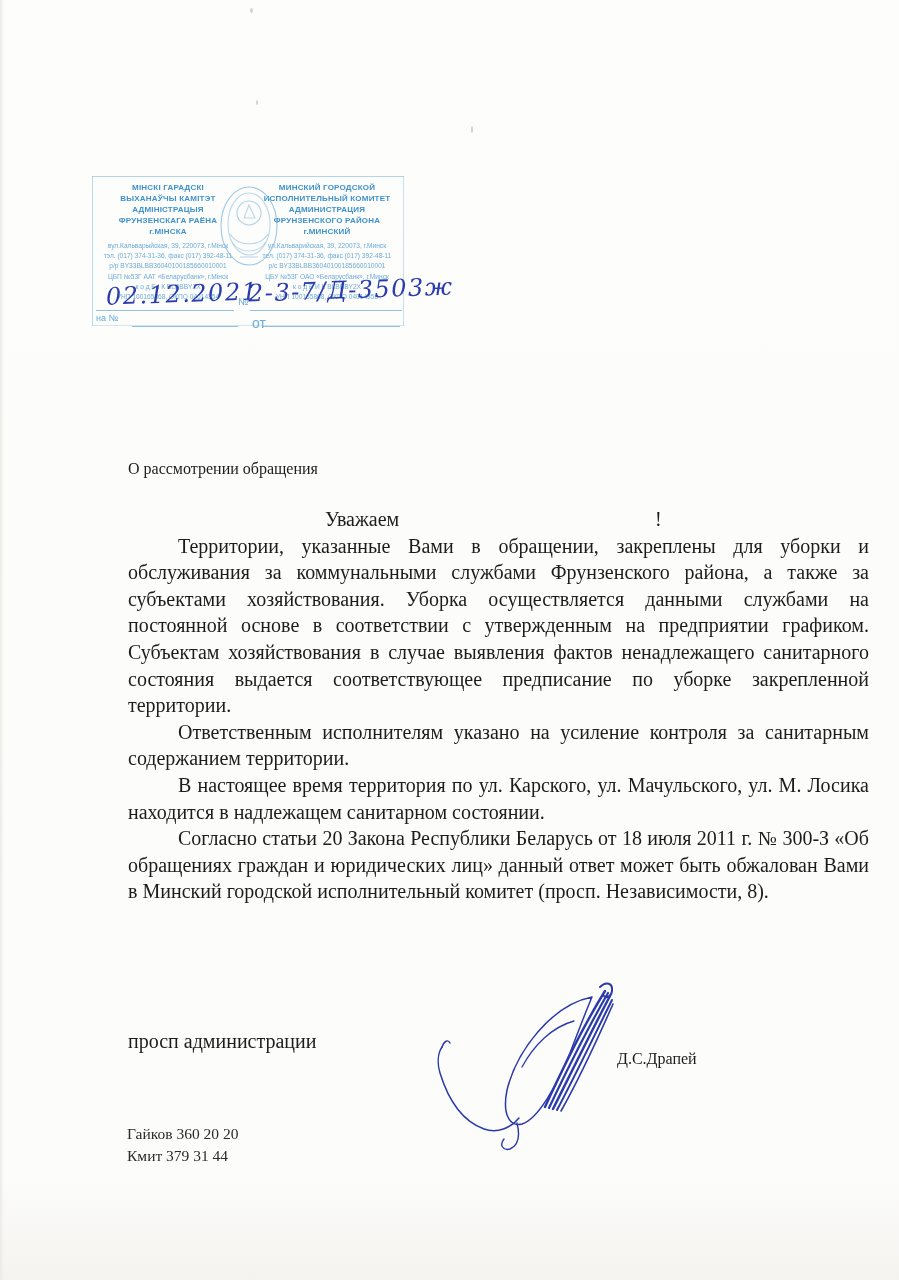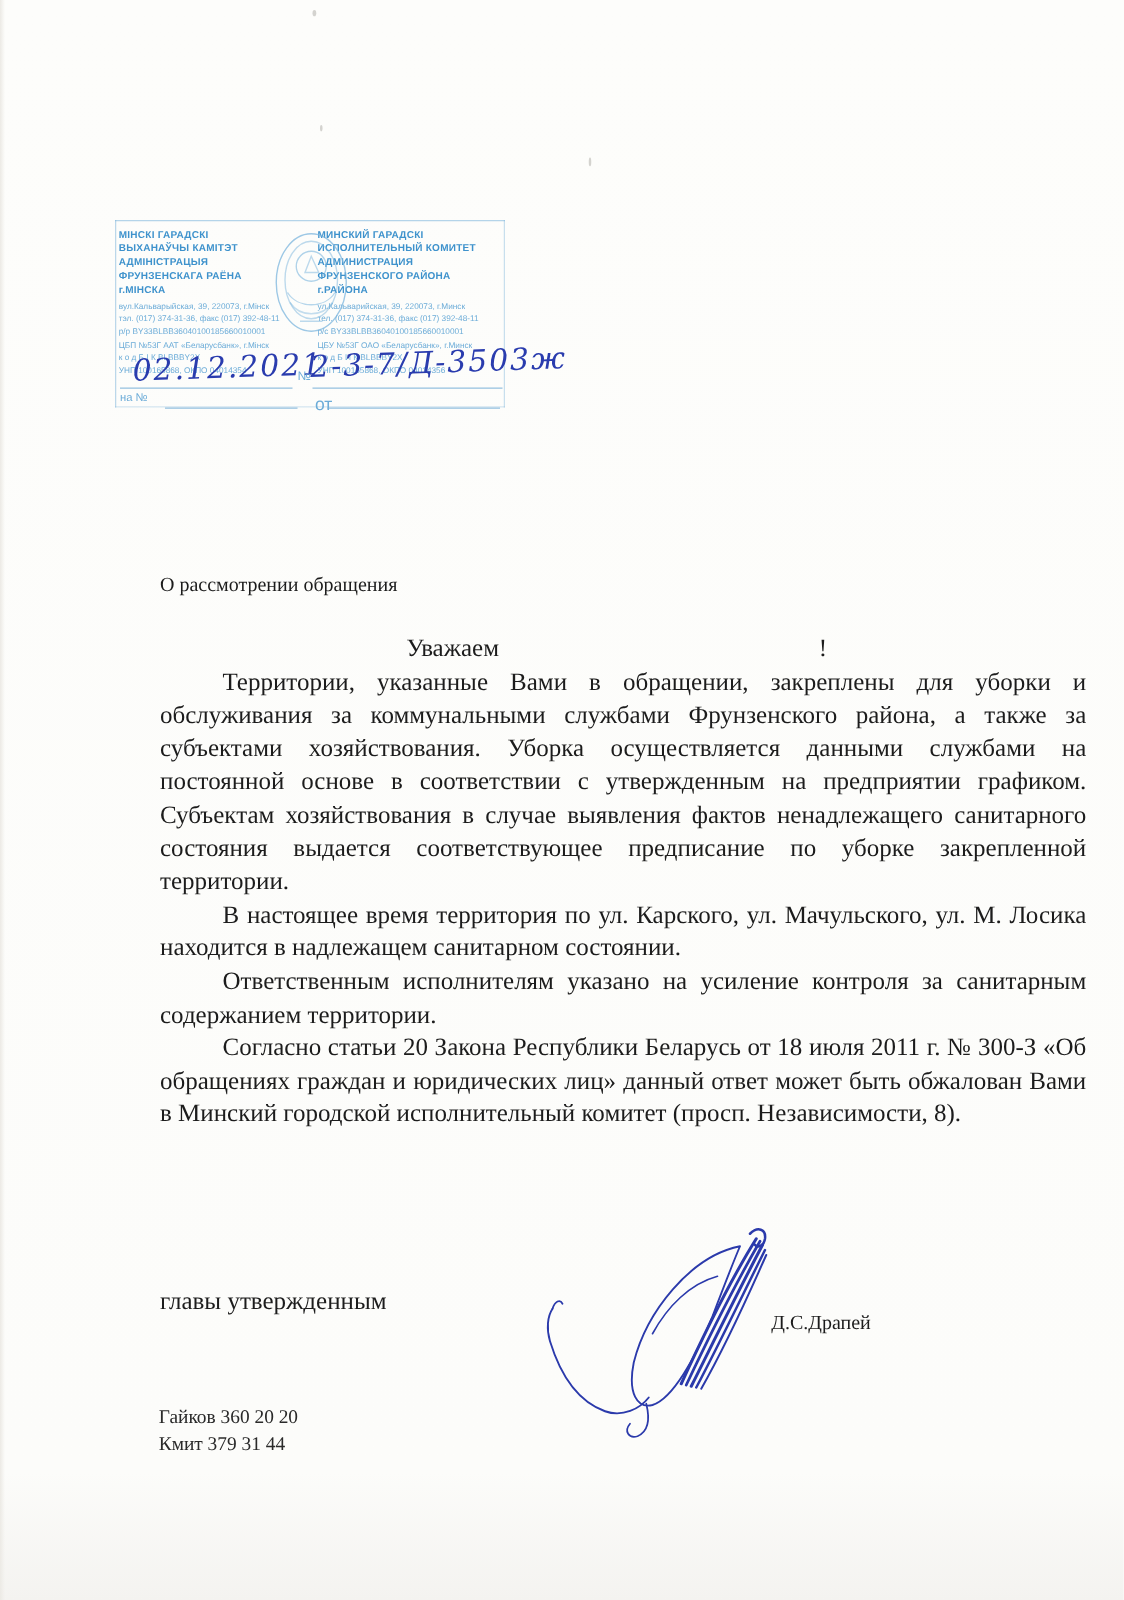--- a/index.html
+++ b/index.html
@@ -20,21 +20,21 @@
   }
   .speck{position:absolute;background:#b9b7b2;border-radius:50%;opacity:.6;}
 
   
   .stamp{position:absolute;left:92px;top:176px;width:312px;height:150px;color:#4a9ad2;}
   .stamp .edge{position:absolute;background:#79b2da;}
   .edge.t{left:0;top:0;width:100%;height:1px;opacity:.55;}
   .edge.l{left:0;top:0;width:1px;height:100%;opacity:.5;}
   .edge.r{right:0;top:0;width:1px;height:100%;opacity:.4;}
   .edge.b{left:0;bottom:0;width:100%;height:1px;opacity:.3;}
-  .stamp-col{position:absolute;top:6px;font-family:"Liberation Sans",sans-serif;}
+  .stamp-col{position:absolute;top:6px;text-align:center;font-family:"Liberation Sans",sans-serif;}
   .stamp-col.left{left:3px;width:146px;}
   .stamp-col.right{left:162px;width:146px;}
   .stamp-head{font-size:8px;line-height:11px;font-weight:bold;color:#3e92cc;letter-spacing:.2px;}
   .stamp-small{margin-top:4px;font-size:6.6px;line-height:10.2px;color:#6cacd8;filter:blur(.25px);white-space:nowrap;}
   .stamp-emblem{position:absolute;left:126px;top:8px;}
   .hand{font-family:"DejaVu Serif",serif;font-style:italic;color:#2a3cae;letter-spacing:1.5px;}
   .hand.date{position:absolute;left:14px;top:104px;font-size:24px;transform:rotate(-2deg);white-space:nowrap;}
   .hand.num{position:absolute;left:156px;top:100px;font-size:24px;transform:rotate(-2deg);white-space:nowrap;}
   .stamp-rule{position:absolute;height:1px;background:#7ab0d8;opacity:.8;}
   .r1a{left:4px;top:134px;width:138px;}
@@ -88,25 +88,25 @@
         <div>тэл. (017) 374-31-36, факс (017) 392-48-11</div>
         <div>р/р BY33BLBB36040100185660010001</div>
         <div>ЦБП №53Г ААТ «Беларусбанк», г.Мінск</div>
         <div>к о д   Б І К   BLBBBY2X</div>
         <div>УНП 100165868, ОКПО 04014354</div>
       </div>
     </div>
 
     <div class="stamp-col right">
       <div class="stamp-head">
-        <div>МИНСКИЙ ГАРАДСКІ</div>
+        <div>МИНСКИЙ ГОРОДСКОЙ</div>
         <div>ИСПОЛНИТЕЛЬНЫЙ КОМИТЕТ</div>
         <div>АДМИНИСТРАЦИЯ</div>
         <div>ФРУНЗЕНСКОГО РАЙОНА</div>
-        <div>г.РАЙОНА</div>
+        <div>г.МИНСКИЙ</div>
       </div>
       <div class="stamp-small">
         <div>ул.Кальварийская, 39, 220073, г.Минск</div>
         <div>тел. (017) 374-31-36, факс (017) 392-48-11</div>
         <div>р/с BY33BLBB36040100185660010001</div>
         <div>ЦБУ №53Г ОАО «Беларусбанк», г.Минск</div>
         <div>к о д   Б И К   BLBBBY2X</div>
         <div>УНП 100165868, ОКПО 04014356</div>
       </div>
     </div>
@@ -135,27 +135,27 @@
   </div>
 
   <div class="subject">О рассмотрении обращения</div>
 
   <div class="body">
     <div class="greeting">
       <span class="g-prefix">Уважаем</span>
       <span class="g-excl">!</span>
     </div>
     <p>Территории, указанные Вами в обращении, закреплены для уборки и обслуживания за коммунальными службами Фрунзенского района, а также за субъектами хозяйствования. Уборка осуществляется данными службами на постоянной основе в соответствии с утвержденным на предприятии графиком. Субъектам хозяйствования в случае выявления фактов ненадлежащего санитарного состояния выдается соответствующее предписание по уборке закрепленной территории.</p>
+    <p>Ответственным исполнителям указано на усиление контроля за санитарным содержанием территории.</p>
     <p>В настоящее время территория по ул. Карского, ул. Мачульского, ул. М. Лосика находится в надлежащем санитарном состоянии.</p>
-    <p>Ответственным исполнителям указано на усиление контроля за санитарным содержанием территории.</p>
     <p>Согласно статьи 20 Закона Республики Беларусь от 18 июля 2011 г. № 300-З «Об обращениях граждан и юридических лиц» данный ответ может быть обжалован Вами в Минский городской исполнительный комитет (просп. Независимости, 8).</p>
   </div>
 
   <div class="sig-pos">
-    <div>главы утвержденным</div>
+    <div>просп администрации</div>
   </div>
 
   <svg class="signature-svg" width="240" height="185" viewBox="0 0 240 185">
     <g fill="none" stroke="#2b3aab" stroke-linecap="round">
       <path d="M20,72 C22,66 26,64 28,68" stroke-width="1.4"></path>
       <path d="M20,72 C16,78 15,88 18,98 C26,124 40,146 62,154 C76,159 90,152 97,143" stroke-width="1.5"></path>
       <path d="M170,22 C130,30 95,75 85,115 C80,140 88,152 100,149 C116,144 134,112 148,78 C156,57 164,36 170,22" stroke-width="1.5"></path>
       <path d="M152,46 C130,52 112,70 100,92" stroke-width="1.3"></path>
       <path d="M123,132 C140,95 163,48 183,16" stroke-width="2.4"></path>
       <path d="M127,133 C144,97 167,51 186,18" stroke-width="2.2"></path>

